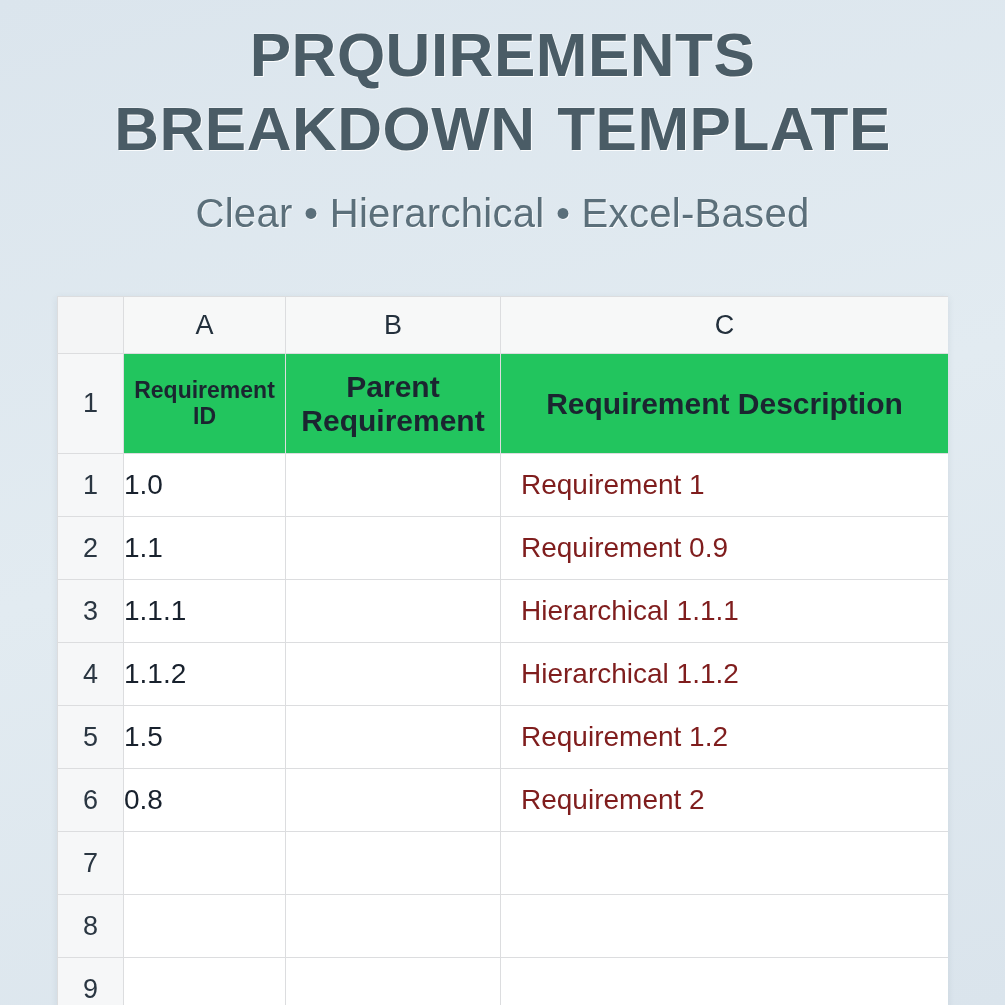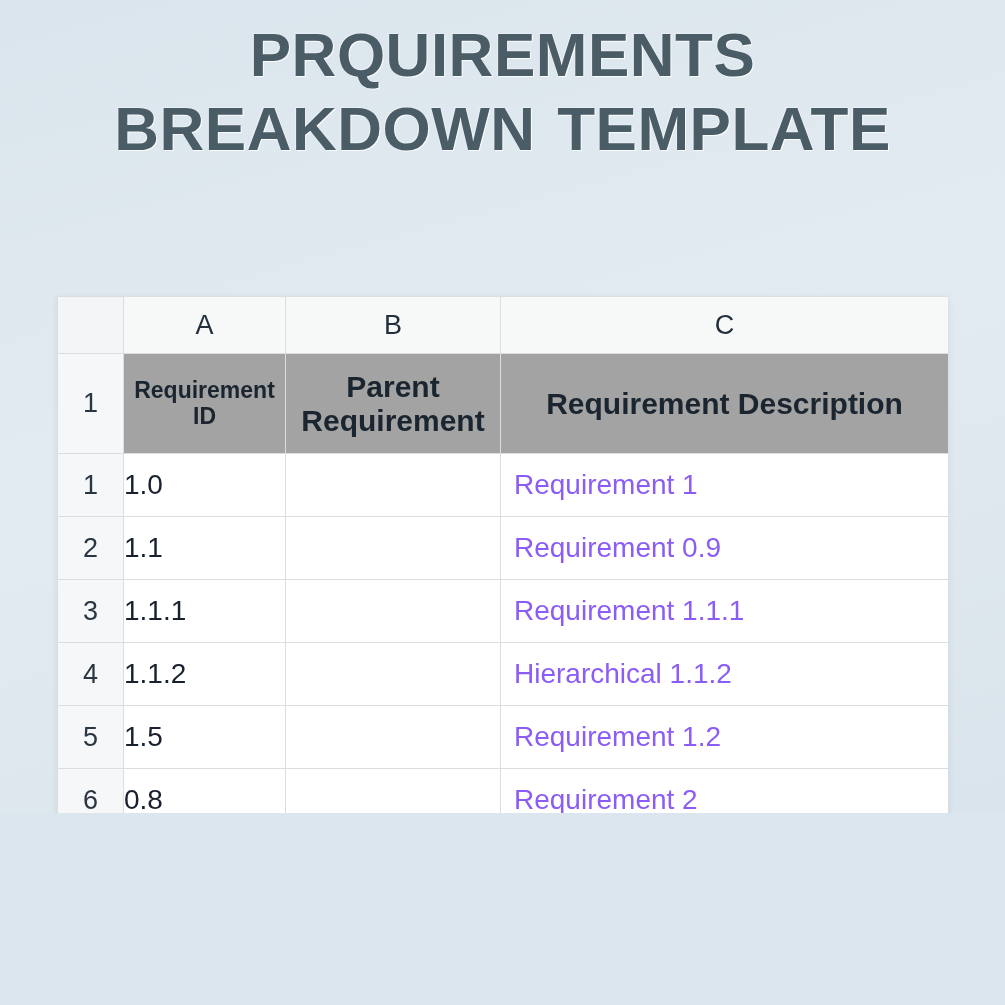--- a/index.html
+++ b/index.html
@@ -11,21 +11,21 @@
     height: 1005px;
     overflow: hidden;
     background: #dce6ee;
     font-family: "Liberation Sans", sans-serif;
     -webkit-font-smoothing: antialiased;
   }
 
   .poster {
     position: relative;
     width: 1005px;
-    height: 813px;
+    height: 1005px;
     background: linear-gradient(165deg, #dbe5ed 0%, #e2ebf1 48%, #dae4ec 100%);
     box-sizing: border-box;
     overflow: hidden;
   }
 
   
   .header {
     padding: 18px 40px 0 40px;
     text-align: center;
   }
@@ -99,21 +99,21 @@
     color: #23303c;
     font-weight: 400;
   }
   tr.col-letters td.corner {
     background: #f4f5f6;
   }
 
   
   tr.head-row td {
     height: 100px;
-    background: #a3a3a3;
+    background: #22c55e;
     vertical-align: middle;
     text-align: center;
     font-weight: 700;
     color: #1b2530;
     line-height: 1.12;
   }
   tr.head-row td.gutter {
     font-weight: 400;
     background: #f6f7f8;
     font-size: 27px;
@@ -140,32 +140,33 @@
     font-size: 28px;
     color: #18212d;
   }
   tr.data-row td.cell-b {
     text-align: center;
     font-size: 28px;
     color: #18212d;
   }
   tr.data-row td.cell-c {
     text-align: left;
-    padding-left: 13px;
+    padding-left: 20px;
     font-size: 28px;
-    color: #8b5cf6;
+    color: #7f1d1d;
   }
 </style>
 </head>
 <body>
 
 <div class="poster">
 
   <div class="header">
     <h1 class="title">PRQUIREMENTS BREAKDOWN TEMPLATE</h1>
+    <p class="subtitle">Clear • Hierarchical • Excel-Based</p>
   </div>
 
   <div class="sheet-wrap">
     <table class="sheet">
       <colgroup>
         <col class="c-gutter">
         <col class="c-a">
         <col class="c-b">
         <col class="c-c">
       </colgroup>
@@ -196,21 +197,21 @@
           <td class="gutter">2</td>
           <td class="cell-a">1.1</td>
           <td class="cell-b"></td>
           <td class="cell-c">Requirement 0.9</td>
         </tr>
 
         <tr class="data-row">
           <td class="gutter">3</td>
           <td class="cell-a">1.1.1</td>
           <td class="cell-b"></td>
-          <td class="cell-c">Requirement 1.1.1</td>
+          <td class="cell-c">Hierarchical 1.1.1</td>
         </tr>
 
         <tr class="data-row">
           <td class="gutter">4</td>
           <td class="cell-a">1.1.2</td>
           <td class="cell-b"></td>
           <td class="cell-c">Hierarchical 1.1.2</td>
         </tr>
 
         <tr class="data-row">

